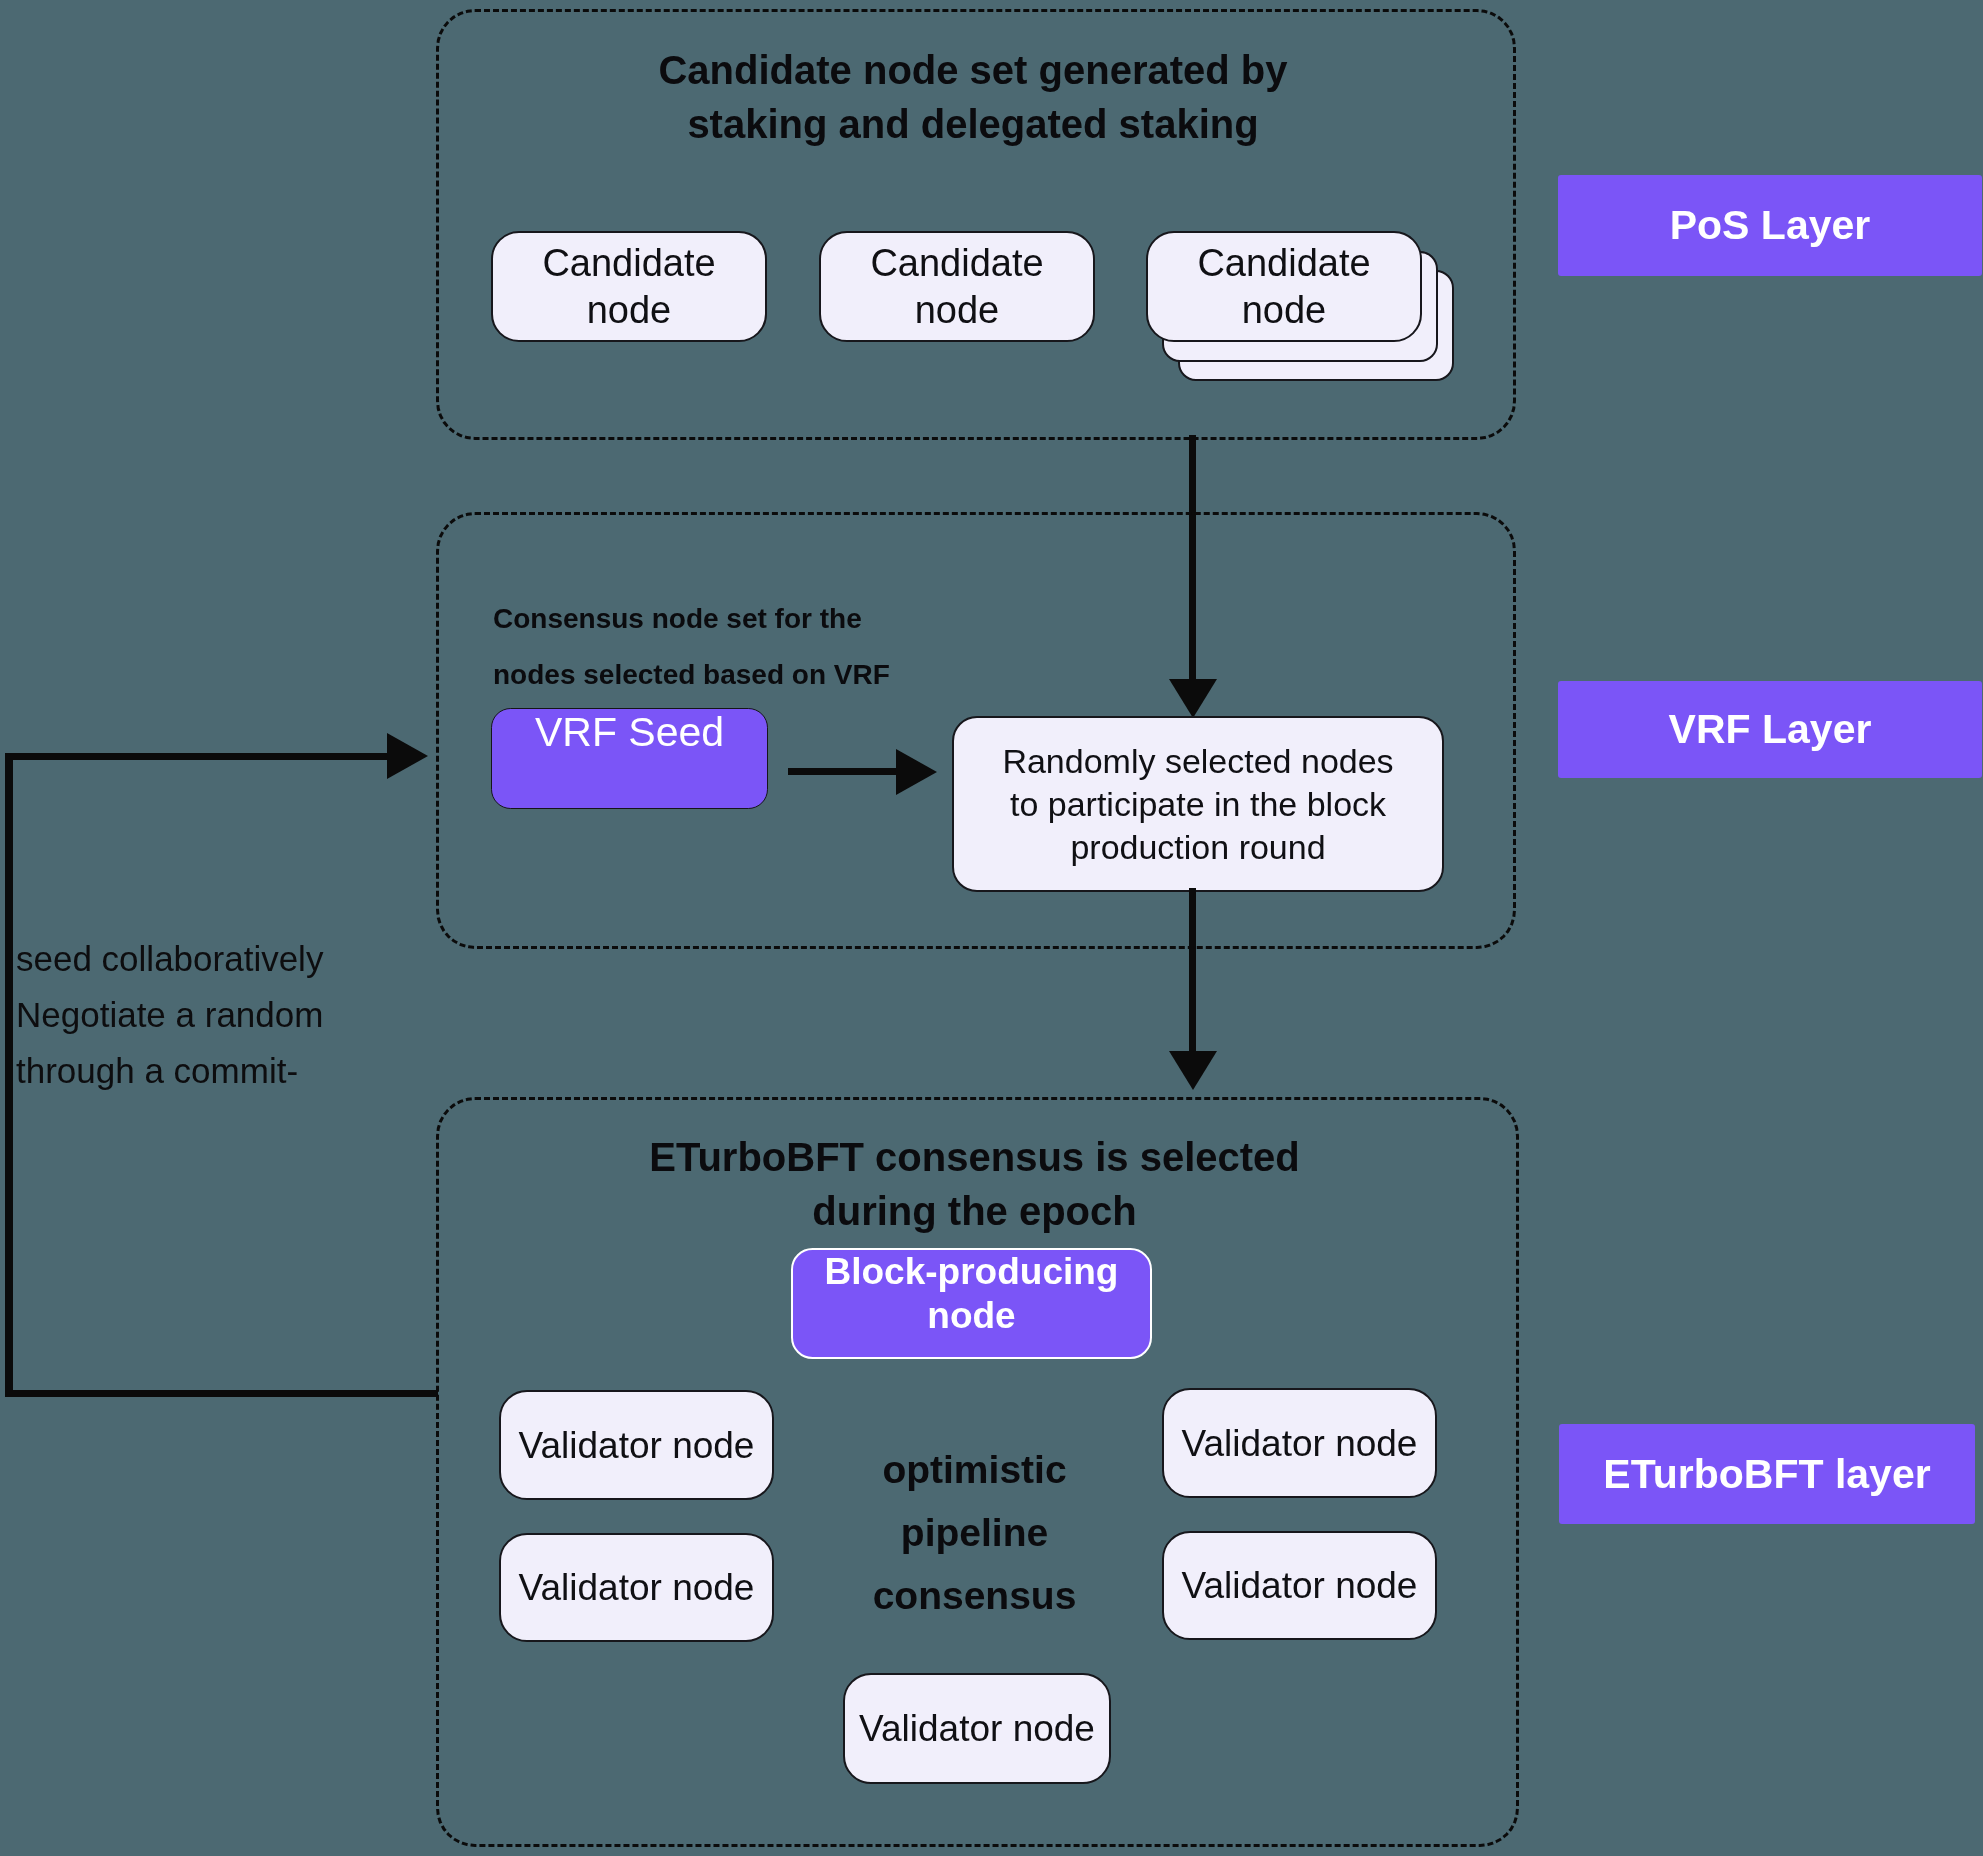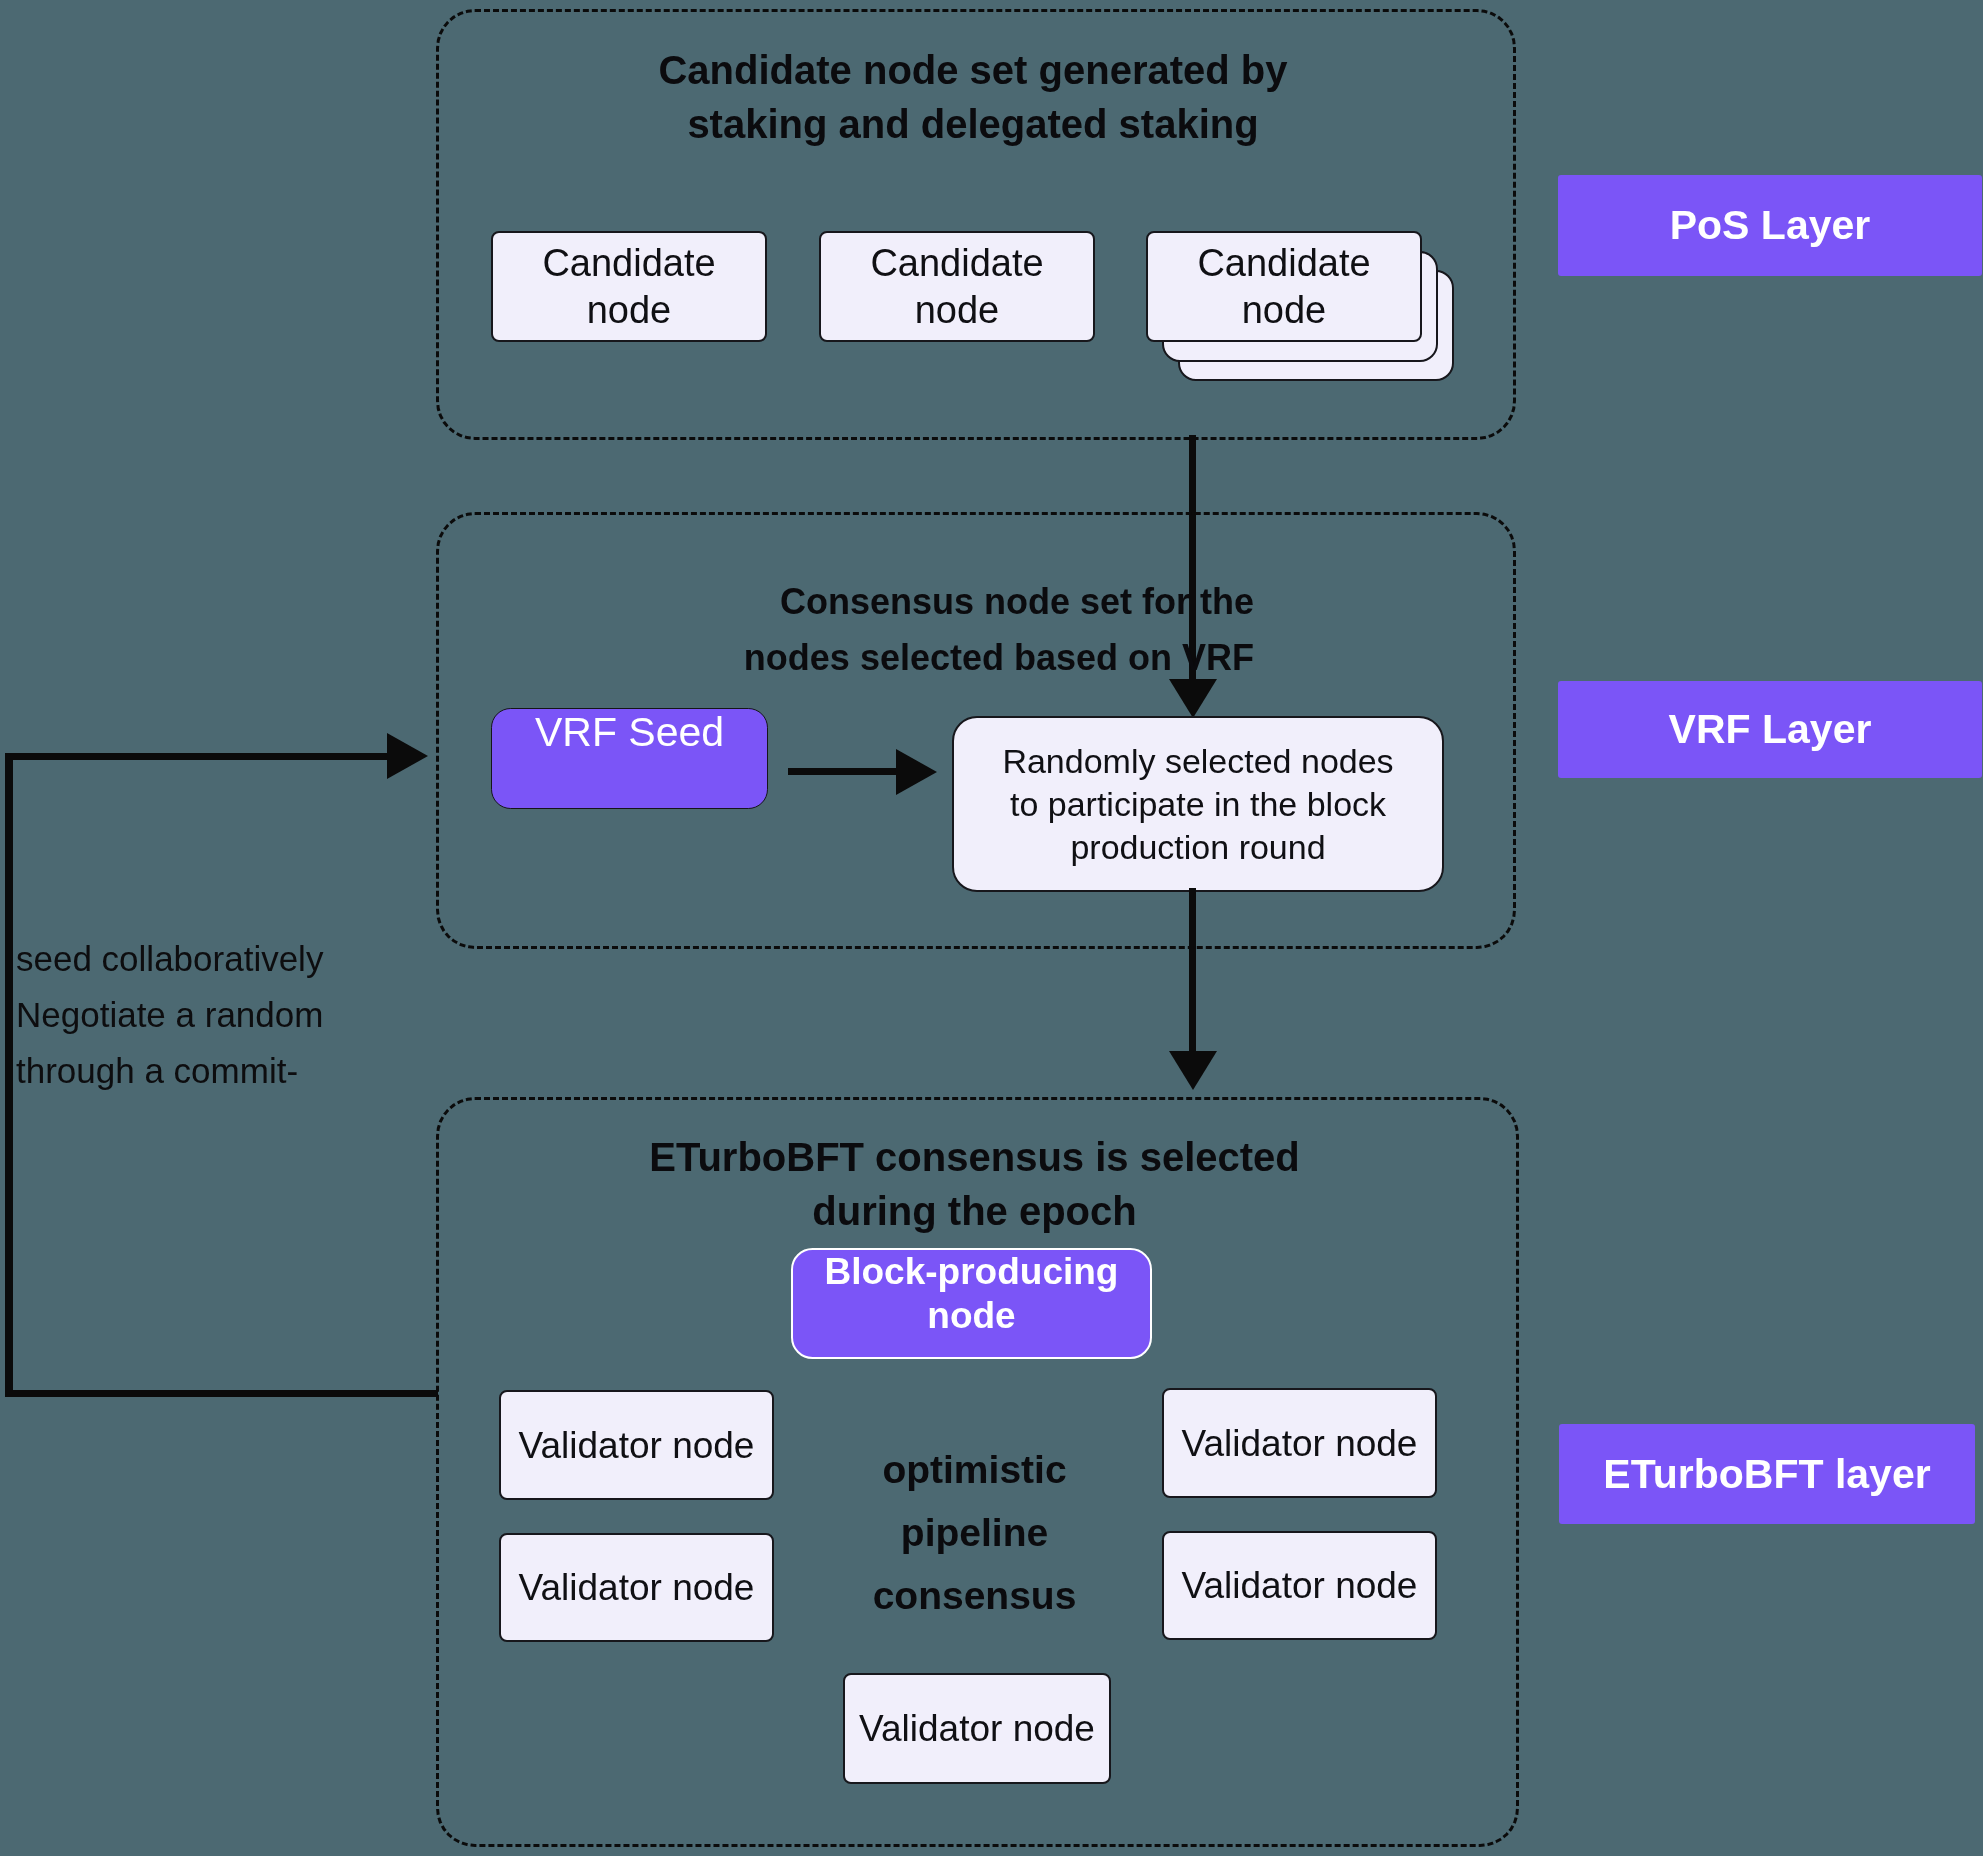--- a/index.html
+++ b/index.html
@@ -14,21 +14,21 @@
     position:relative;width:1984px;height:1857px;background:var(--bg);
     font-family:"Liberation Sans",sans-serif;color:var(--ink);overflow:hidden;
   }
   .abs{position:absolute;}
   .dashed-box{
     position:absolute;border:3.6px dashed var(--line);border-radius:39px;background:transparent;
   }
   .title{position:absolute;font-weight:700;color:#0b0b0e;}
   .title.center{text-align:center;}
   .node{
-    position:absolute;background:var(--node-fill);border:2.7px solid #17171c;border-radius:8px;
+    position:absolute;background:var(--node-fill);border:2.7px solid #17171c;border-radius:28px;
     display:flex;flex-direction:column;align-items:center;justify-content:center;
     text-align:center;font-size:38px;line-height:47px;color:var(--ink);
   }
   .ghost{
     position:absolute;background:var(--node-fill);border:2.7px solid #17171c;border-radius:18px;
   }
   .purple-box{
     position:absolute;background:var(--purple);color:#fff;border-radius:19.7px;
     display:flex;flex-direction:column;align-items:center;justify-content:flex-start;text-align:center;
   }
@@ -75,21 +75,21 @@
 
   <div class="pill" style="left:1558px;top:175px;width:424px;height:101px;">
     <span>PoS Layer</span>
   </div>
 
   <div class="shaft" style="left:1189px;top:435px;width:7.2px;height:247px;"></div>
   <div class="head-down" style="left:1169px;top:679px;"></div>
 
   <div class="dashed-box" style="left:436px;top:512px;width:1074px;height:431px;"></div>
 
-  <div class="title" style="left:493px;top:574px;width:761px;font-size:36px;line-height:56px;text-align:right;">
+  <div class="title" style="left:493px;top:591px;width:761px;font-size:28px;line-height:56px;text-align:left;">
     <div>Consensus node set for the</div>
     <div>nodes selected based on VRF</div>
   </div>
 
   <div class="purple-box" style="left:491px;top:708px;width:275px;height:99px;font-size:41px;border:1.8px solid #15151a;">
     <span>VRF Seed</span>
   </div>
 
   <div class="shaft" style="left:788px;top:768px;width:109px;height:7.2px;"></div>
   <div class="head-right" style="left:896px;top:749px;"></div>

